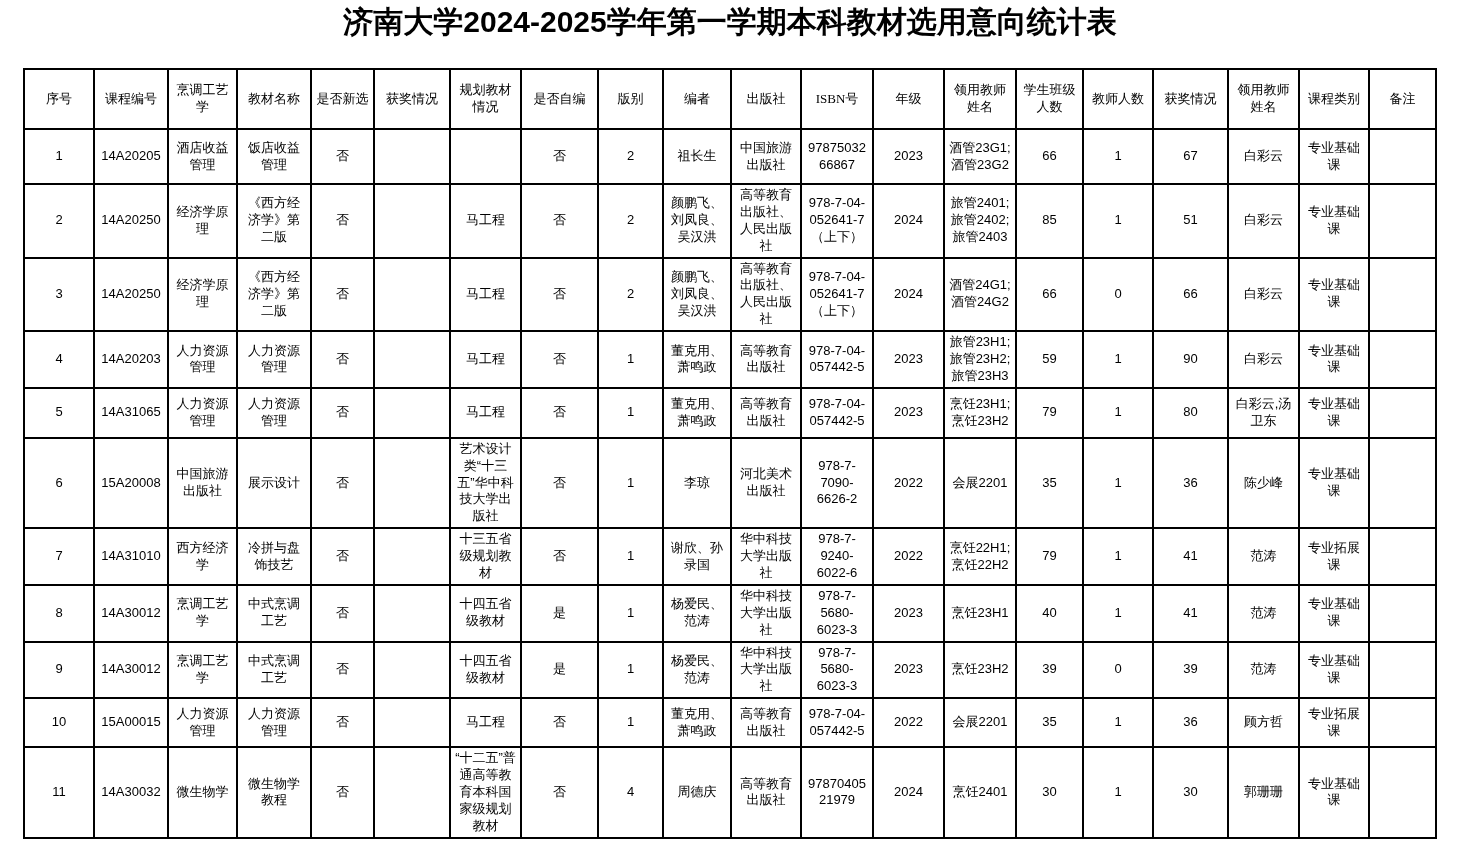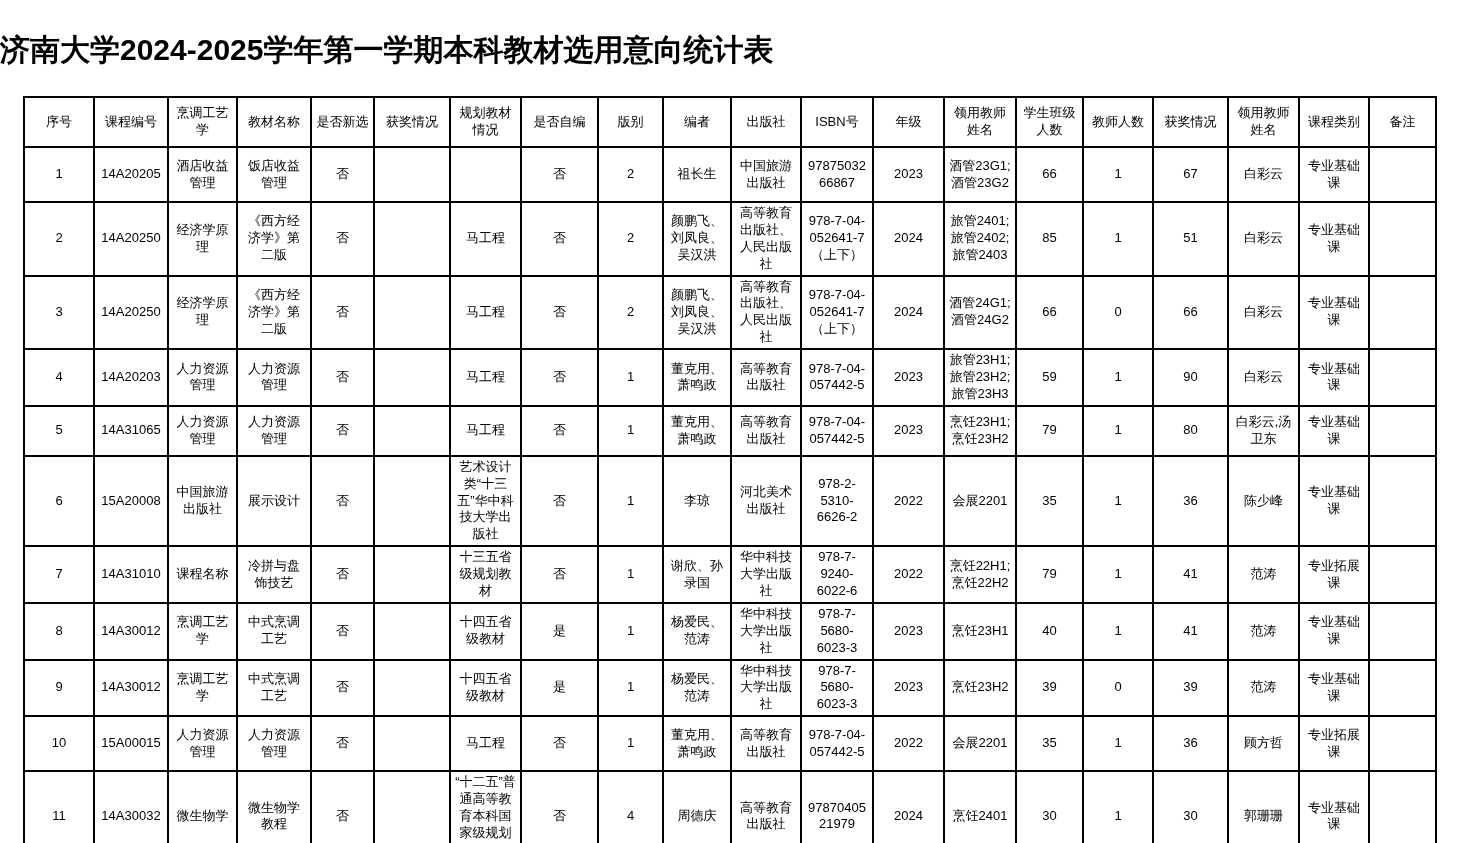--- a/index.html
+++ b/index.html
@@ -11,25 +11,25 @@
     font-family: "Liberation Sans", "DejaVu Sans", sans-serif;
     color: #000;
   }
   .page {
     width: 1460px;
     height: 843px;
     overflow: hidden;
     background: #fff;
   }
   .title {
-    text-align: left;
+    text-align: center;
     font-size: 30px;
     font-weight: bold;
     line-height: 36px;
-    margin: 32px 0 28px 0;
+    margin: 4px 0 28px 0;
     letter-spacing: 0px;
     font-family: "Liberation Sans", "DejaVu Sans", sans-serif;
   }
   table.main {
     border-collapse: collapse;
     table-layout: fixed;
     width: 1412px;
     margin-left: 23px;
   }
   table.main th, table.main td {
@@ -66,21 +66,21 @@
         <col style="width: 71px;">
         <col style="width: 72px;">
         <col style="width: 67px;">
         <col style="width: 70px;">
         <col style="width: 75px;">
         <col style="width: 71px;">
         <col style="width: 70px;">
         <col style="width: 67px;">
       </colgroup>
     <thead>
-      <tr style="height: 50px;">
+      <tr style="height: 60px; font-family: Liberation Serif, serif;">
           <th>序号</th>
           <th>课程编号</th>
           <th>烹调工艺学</th>
           <th>教材名称</th>
           <th>是否新选</th>
           <th>获奖情况</th>
           <th>规划教材情况</th>
           <th>是否自编</th>
           <th>版别</th>
           <th>编者</th>
@@ -212,34 +212,34 @@
           <td>15A20008</td>
           <td>中国旅游出版社</td>
           <td>展示设计</td>
           <td>否</td>
           <td></td>
           <td>艺术设计类“十三五”华中科技大学出版社</td>
           <td>否</td>
           <td>1</td>
           <td>李琼</td>
           <td>河北美术出版社</td>
-          <td>978-2-5310-6626-2</td>
+          <td>978-7-7090-6626-2</td>
           <td>2022</td>
           <td>会展2201</td>
           <td>35</td>
           <td>1</td>
           <td>36</td>
           <td>陈少峰</td>
           <td>专业基础课</td>
           <td></td>
         </tr>
         <tr style="height: 55px;">
           <td>7</td>
           <td>14A31010</td>
-          <td>课程名称</td>
+          <td>西方经济学</td>
           <td>冷拼与盘饰技艺</td>
           <td>否</td>
           <td></td>
           <td>十三五省级规划教材</td>
           <td>否</td>
           <td>1</td>
           <td>谢欣、孙录国</td>
           <td>华中科技大学出版社</td>
           <td>978-7-9240-6022-6</td>
           <td>2022</td>
@@ -288,21 +288,21 @@
           <td>978-7-5680-6023-3</td>
           <td>2023</td>
           <td>烹饪23H2</td>
           <td>39</td>
           <td>0</td>
           <td>39</td>
           <td>范涛</td>
           <td>专业基础课</td>
           <td></td>
         </tr>
-        <tr style="height: 55px;">
+        <tr style="height: 49px;">
           <td>10</td>
           <td>15A00015</td>
           <td>人力资源管理</td>
           <td>人力资源管理</td>
           <td>否</td>
           <td></td>
           <td>马工程</td>
           <td>否</td>
           <td>1</td>
           <td>董克用、萧鸣政</td>

